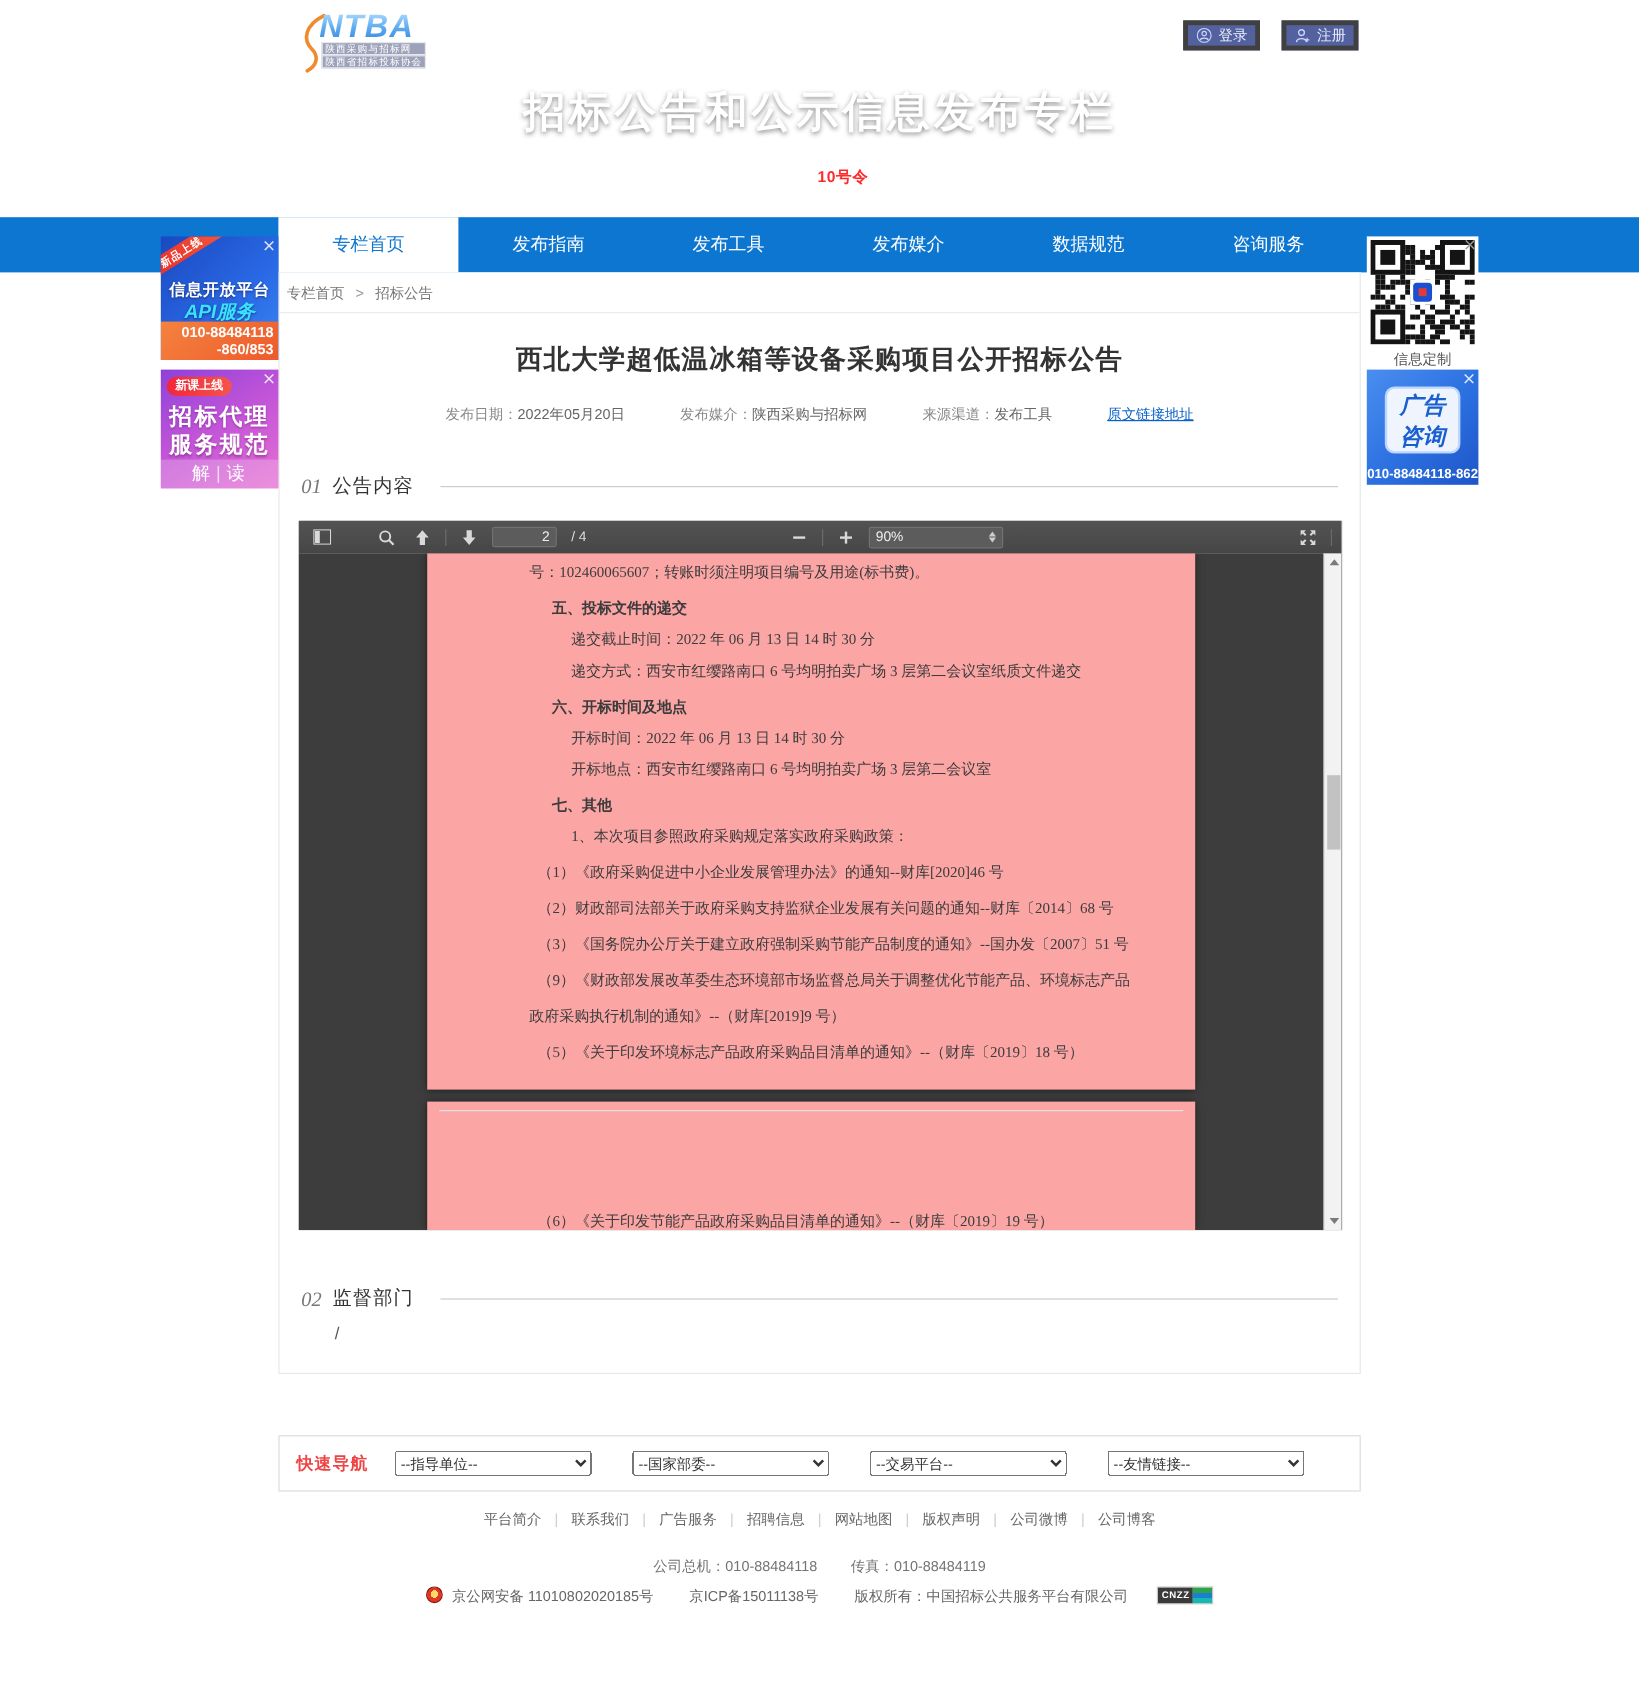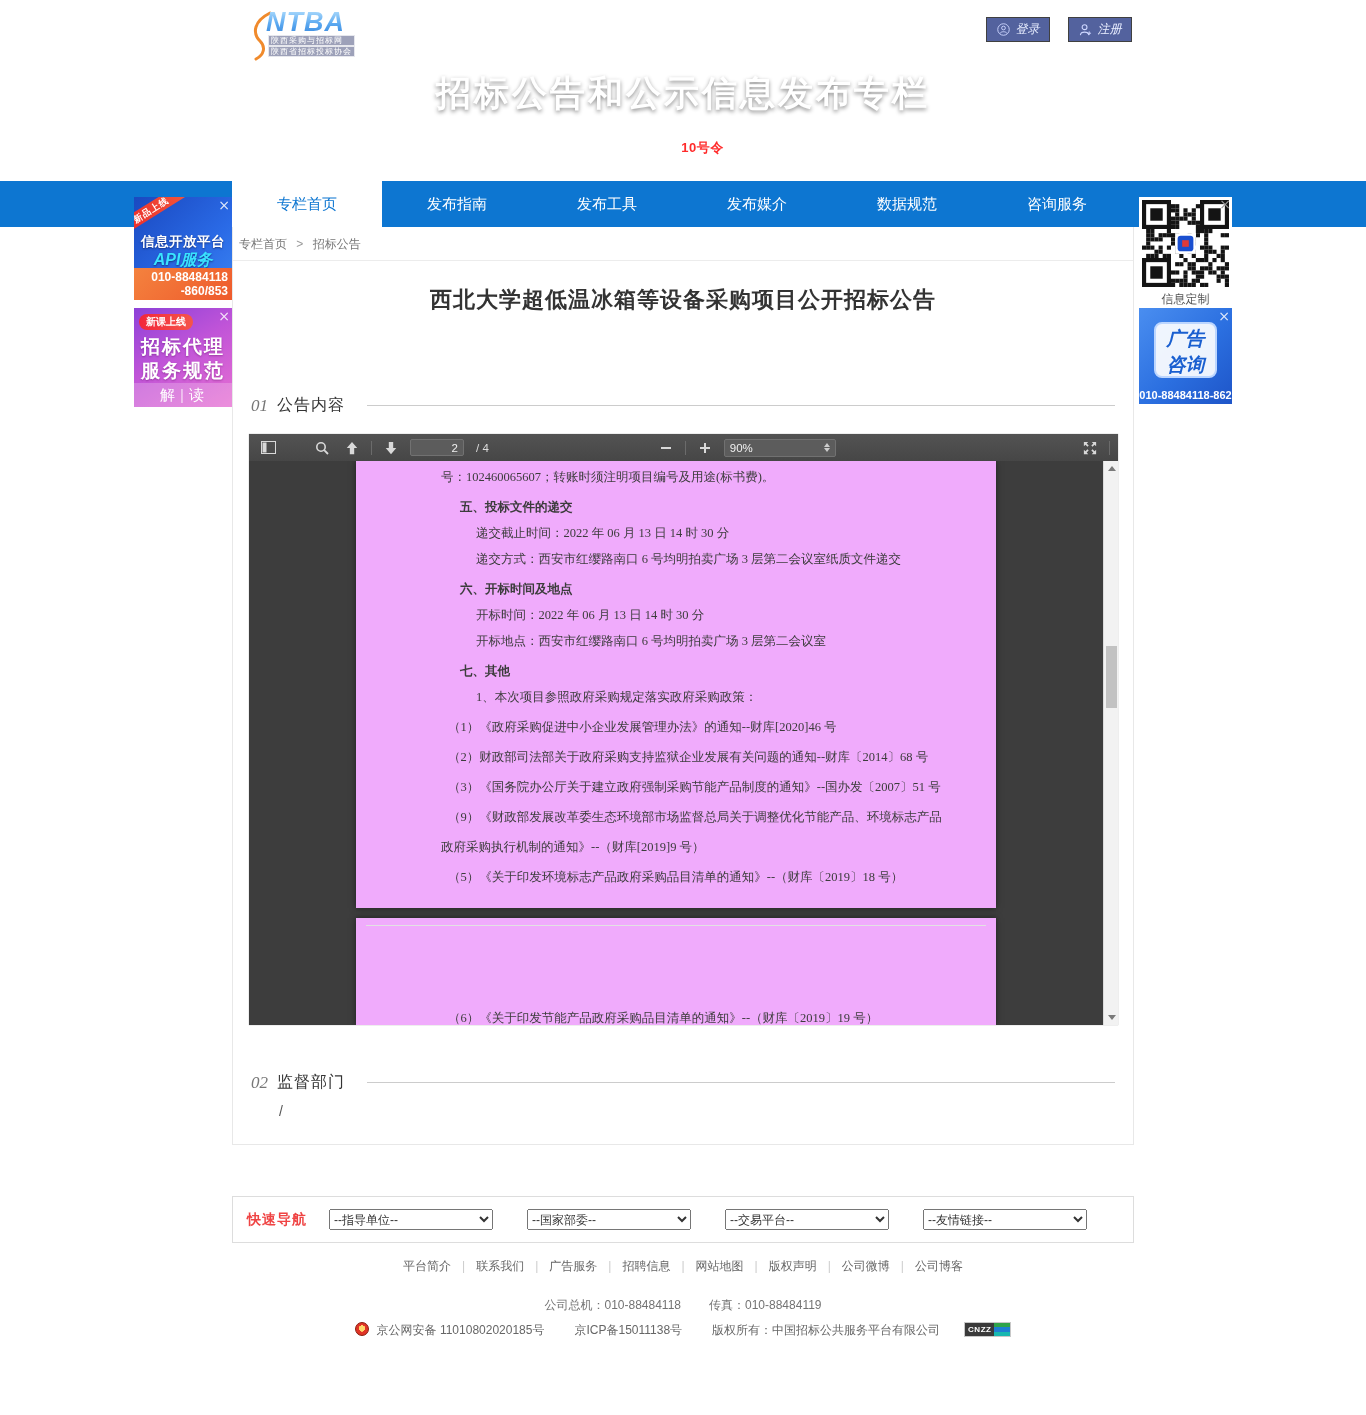--- a/index.html
+++ b/index.html
@@ -30,21 +30,21 @@
   .logo-sub div{
     font-size:8px; color:#fff; border:1px solid rgba(255,255,255,.75);
     padding:0 2px; line-height:9px; letter-spacing:1px; white-space:nowrap; background:rgba(10,20,80,.4);
   }
   .site-names{ margin-left:10px; color:#fff; }
   .site-name{ font-size:20px; font-weight:bold; letter-spacing:1px; }
   .site-sub{ font-size:12.5px; margin-top:5px; letter-spacing:1.5px; }
   .auth{ position:absolute; right:234px; top:17px; display:flex; gap:18px; }
   .auth-btn{
     display:flex; align-items:center; gap:6px; width:64px; height:25px; justify-content:center;
-    background:rgba(25,45,125,.75); border:1px solid #404040; color:#e8edff; font-size:12px; cursor:pointer;font-style:italic;
+    background:rgba(25,45,125,.75); border:4px solid #404040; color:#e8edff; font-size:12px; cursor:pointer;
   }
   .banner-title{
     position:absolute; left:0; right:0; top:70px; text-align:center;
     color:#fff; font-size:35px; font-weight:bold; letter-spacing:3px;
     text-shadow:0 2px 4px rgba(0,0,0,.45);
   }
   .banner-subline{
     position:absolute; left:0; right:0; top:139px; text-align:center;
     color:#fff; font-size:13px; font-weight:bold; letter-spacing:.5px;
   }
@@ -133,21 +133,21 @@
   .pg-total{ color:#ddd; font-size:11.5px; margin-left:4px; }
   .zoom-select{
     width:112px; height:18px; background:#5c5c5c; border:1px solid #717171; border-radius:2px;
     color:#f0f0f0; font-size:11.5px; display:flex; align-items:center; padding:0 5px; cursor:pointer;
   }
   .zoom-select .carets{ margin-left:auto; display:flex; flex-direction:column; gap:1px; }
   .caret-up{ width:0;height:0;border-left:3px solid transparent;border-right:3px solid transparent;border-bottom:4px solid #ccc; }
   .caret-dn{ width:0;height:0;border-left:3px solid transparent;border-right:3px solid transparent;border-top:4px solid #ccc; }
   .tb-spacer{ flex:1; }
   .pdf-body{ position:relative; height:564px; background:#3d3d3d; overflow:hidden; }
-  .pdf-page{ position:absolute; left:107px; width:640px; background:#f0abfc; box-shadow:0 0 6px rgba(0,0,0,.5); }
+  .pdf-page{ position:absolute; left:107px; width:640px; background:#fca5a5; box-shadow:0 0 6px rgba(0,0,0,.5); }
   .page1{ top:0; height:447px; overflow:hidden; }
   .page2{ top:457px; height:107px; overflow:hidden; }
   .page2-topline{ height:1px; background:#e2e2e2; margin:7px 10px 0; }
   .pdf-page, .pdf-page div{ font-family:"Liberation Serif","DejaVu Serif",serif; font-size:12.5px; color:#3c3c3c; white-space:nowrap; }
   .pl-intro{ margin:8px 0 0 85px; }
   .pl-head{ margin:13px 0 0 104px; font-weight:bold; font-size:13.5px; color:#1d1d1d; }
   .pl-body{ margin:9px 0 0 120px; }
   .pl-item{ margin:13px 0 0 92px; }
   .pl-cont{ margin:13px 0 0 85px; }
   .p2-item{ margin:84px 0 0 92px; }
@@ -431,20 +431,26 @@
 <div class="main-box">
 
   <div class="breadcrumb">
     <a>专栏首页</a>
     <span class="sep">&gt;</span>
     <a>招标公告</a>
   </div>
 
   <div class="article-title">西北大学超低温冰箱等设备采购项目公开招标公告</div>
 
+  <div class="meta-row">
+    <span><span>发布日期：</span><b>2022年05月20日</b></span>
+    <span><span>发布媒介：</span><b>陕西采购与招标网</b></span>
+    <span><span>来源渠道：</span><b>发布工具</b></span>
+    <span class="meta-link">原文链接地址</span>
+  </div>
 
   <div class="sec-head s1">
     <span class="sec-num">01</span>
     <span class="sec-title">公告内容</span>
     <span class="sec-rule"></span>
   </div>
 
   <div class="pdf">
     <div class="pdf-toolbar">
       <div class="tb-btn">

